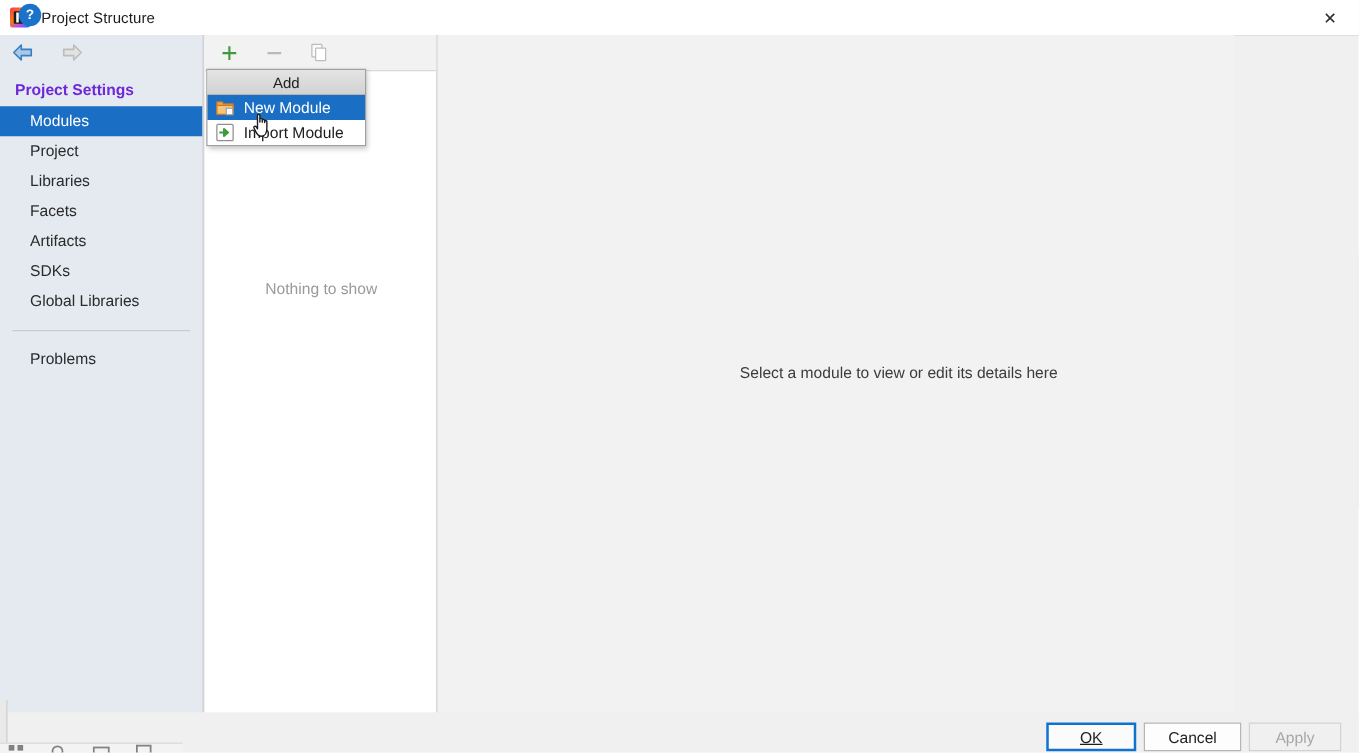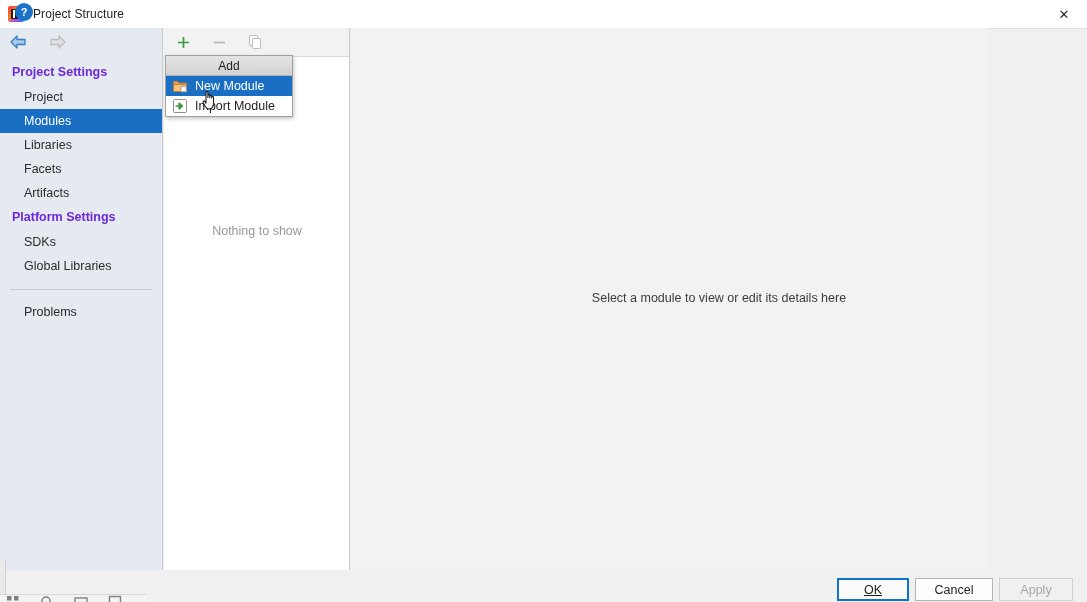--- a/index.html
+++ b/index.html
@@ -314,27 +314,26 @@
       <span class="nav-arrow">
         <svg width="22" height="18" viewBox="0 0 22 18">
           <path d="M13 3 L19 9 L13 15 L13 11.5 L5 11.5 L5 6.5 L13 6.5 Z" fill="#e2e2e2" stroke="#bdbdbd" stroke-width="1.3" stroke-linejoin="round"></path>
         </svg>
       </span>
     </div>
 
     <div class="sidebar-list">
 
       <div class="group-head">Project Settings</div>
+      <div class="side-item selected">Modules</div>
       <div class="side-item">Project</div>
-      <div class="side-item selected">Modules</div>
       <div class="side-item">Libraries</div>
       <div class="side-item">Facets</div>
       <div class="side-item">Artifacts</div>
 
-      <div class="group-head">Platform Settings</div>
       <div class="side-item">SDKs</div>
       <div class="side-item">Global Libraries</div>
 
       <div class="side-sep"></div>
 
       <div class="side-item">Problems</div>
     </div>
   </div>
 
   <div class="center-panel">

